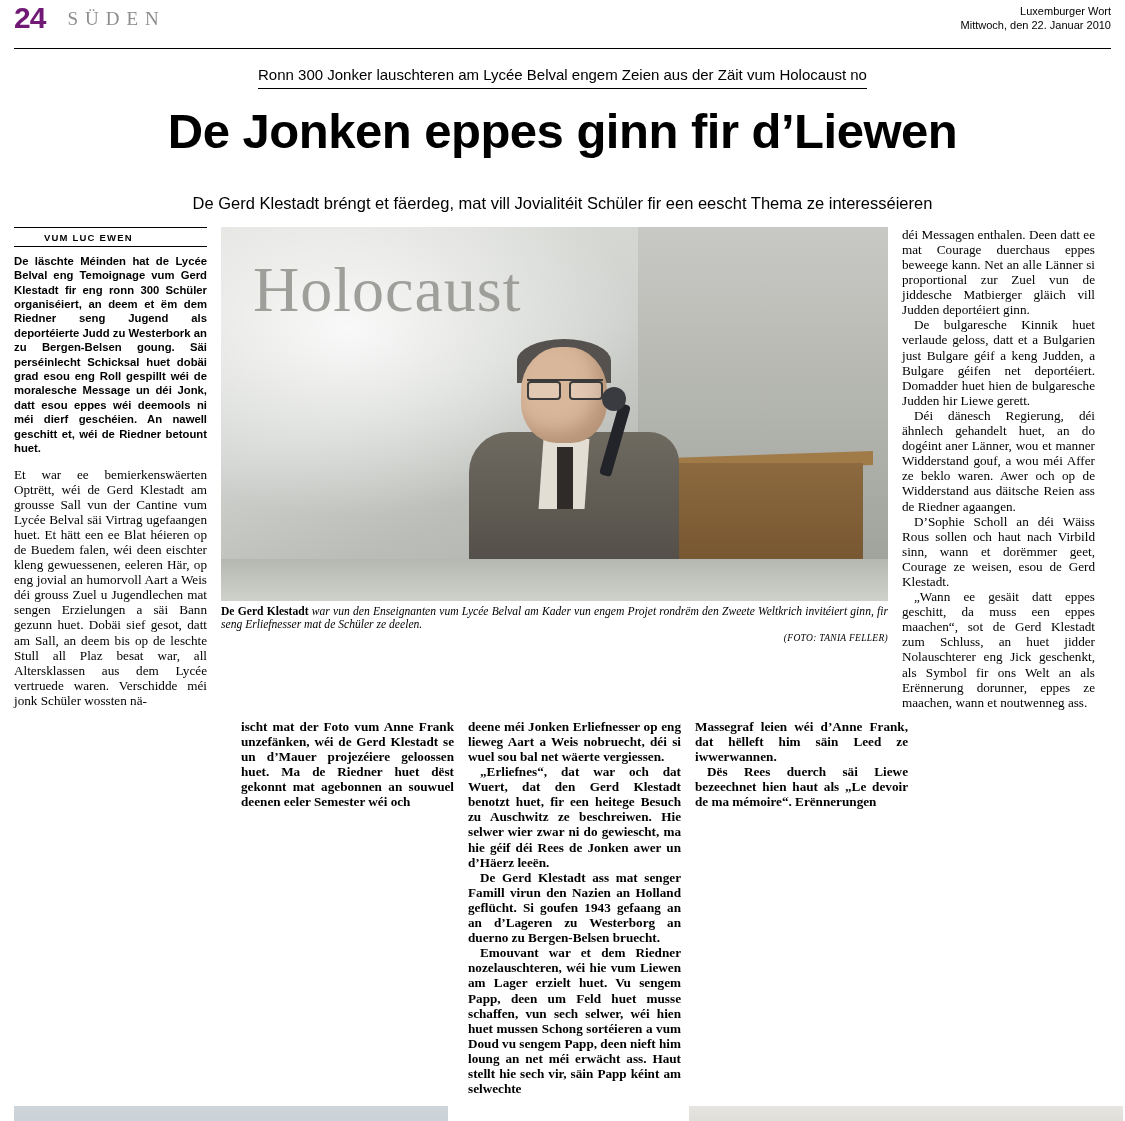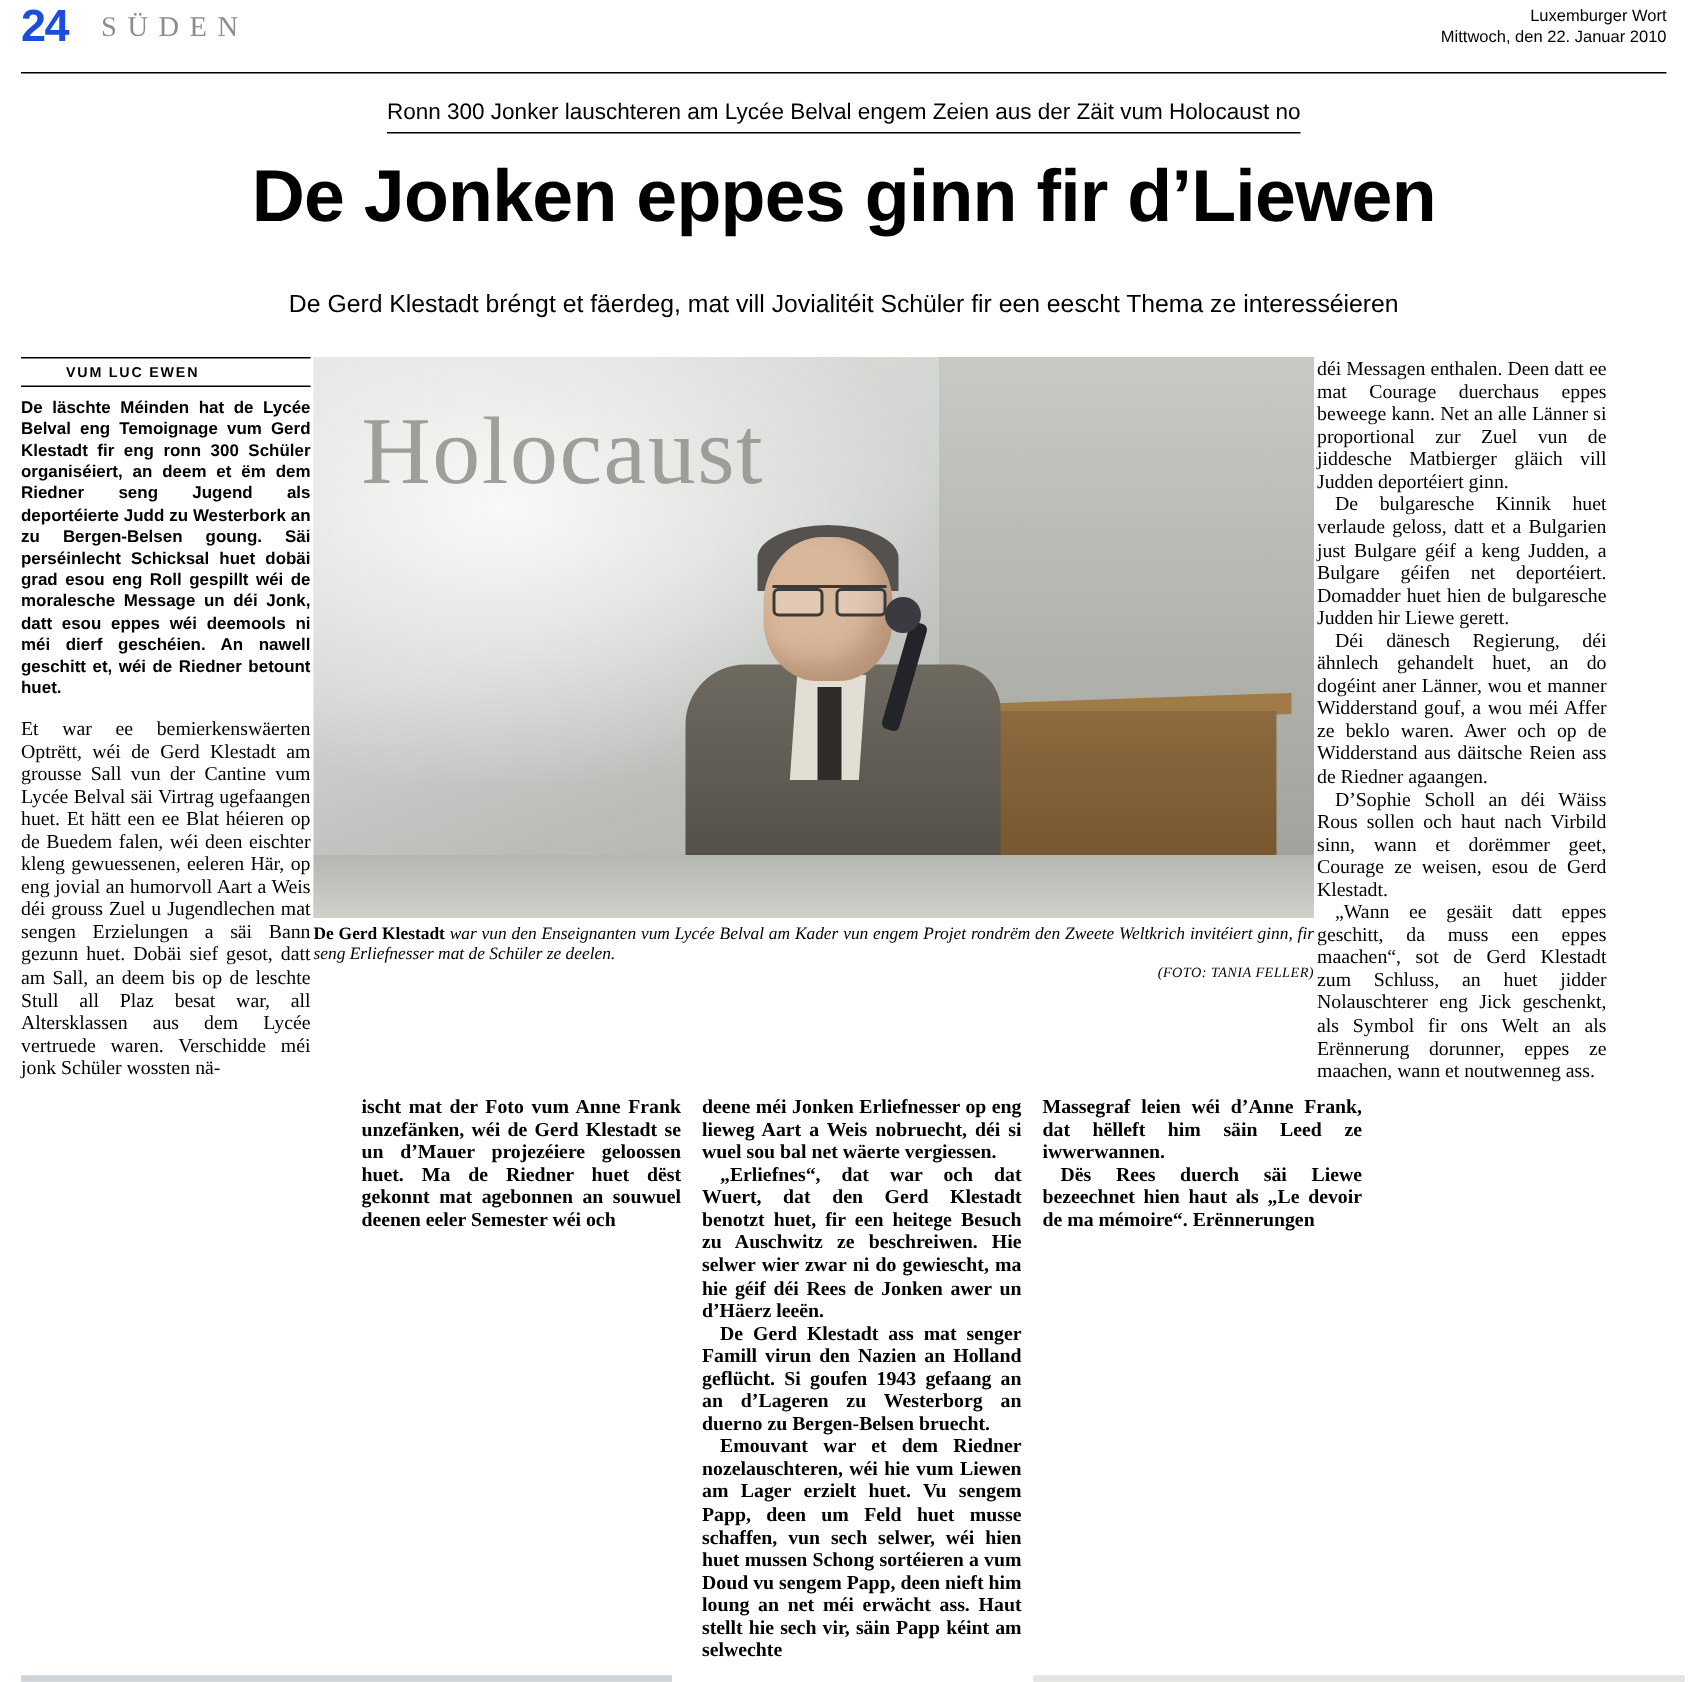--- a/index.html
+++ b/index.html
@@ -30,21 +30,21 @@
     display: flex;
     align-items: flex-start;
     padding-top: 2px;
   }
   .page-number {
     font-family: "Liberation Sans", sans-serif;
     font-weight: bold;
     font-size: 30px;
     line-height: 32px;
     letter-spacing: -1px;
-    color: #1d4ed8;
+    color: #701a75;
     margin-right: 22px;
   }
   .section-name {
     font-family: "Liberation Serif", serif;
     font-size: 19px;
     line-height: 33px;
     letter-spacing: 7px;
     color: #8d8d8d;
   }
   .masthead-right {
@@ -79,27 +79,27 @@
     line-height: 56px;
     letter-spacing: -0.5px;
     margin-top: 14px;
   }
   .subhead {
     text-align: center;
     font-family: "Liberation Sans", sans-serif;
     font-size: 16.5px;
     line-height: 22px;
     margin-top: 14px;
-    margin-bottom: 24px;
+    margin-bottom: 13px;
   }
 
   
   .columns {
     display: flex;
-    gap: 2px;
+    gap: 14px;
     align-items: flex-start;
   }
   .col {
     width: 193px;
     flex: 0 0 193px;
   }
   .col-wide {
     width: 667px;
     flex: 0 0 667px;
   }

